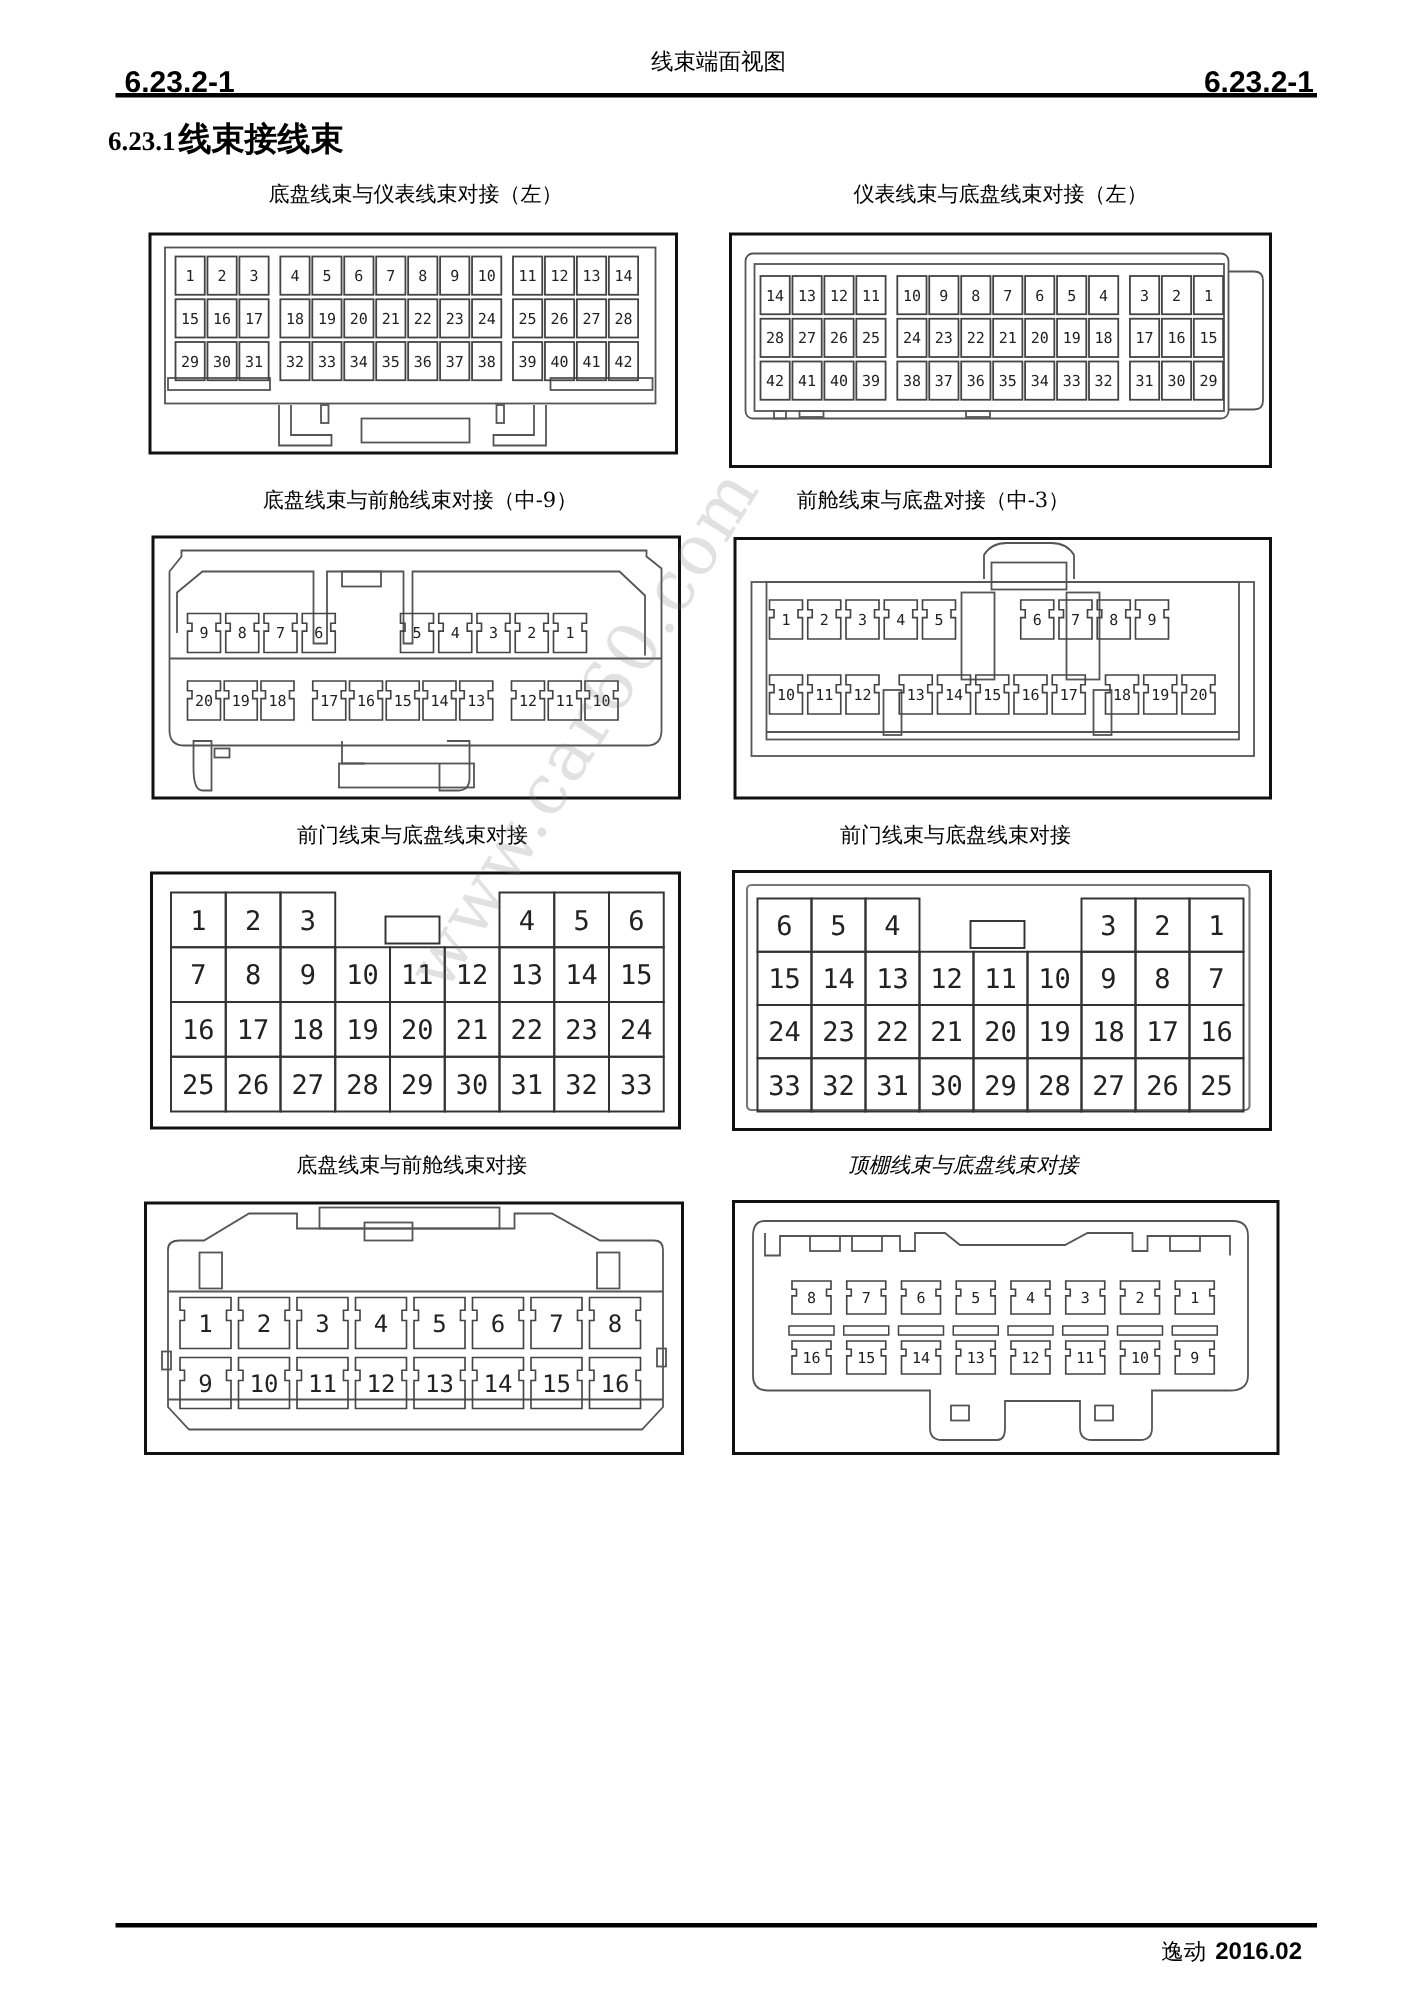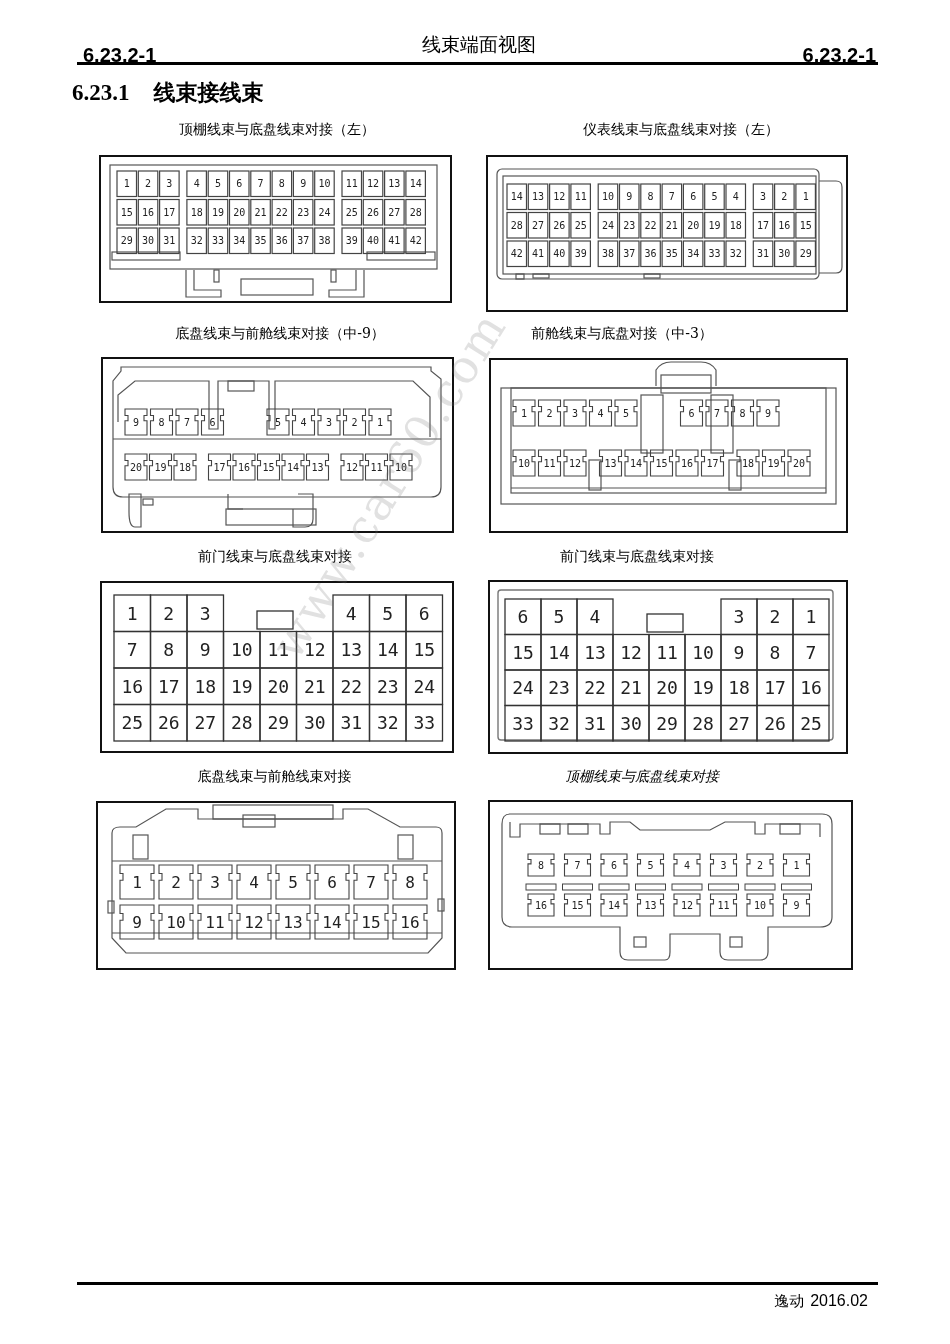--- a/index.html
+++ b/index.html
@@ -2,52 +2,52 @@
 <html><head>
 <meta charset="utf-8">
 <style>
   html, body { margin: 0; padding: 0; background: #ffffff; }
   body { width: 950px; height: 1344px; position: relative; overflow: hidden;
          font-family: "DejaVu Sans", sans-serif; color: #000; }
   .hdr { position: absolute; top: 28px; left: 80px; width: 798px; height: 34px; }
   .hdr .l, .hdr .r { position: absolute; top: 16px; font-family: "Liberation Sans", sans-serif;
         font-weight: bold; font-size: 20px; }
   .hdr .l { left: 3px; } .hdr .r { right: 2px; }
-  .hdr .c { position: absolute; left: 0; right: 0; top: 4px; text-align: center; font-size: 19px; }
+  .hdr .c { position: absolute; left: 0; right: 0; top: 4px; text-align: center; font-size: 15px; }
   .rule-top { position: absolute; left: 77px; top: 62px; width: 801px; height: 3px; background: #000; }
   .section { position: absolute; left: 72px; top: 78px; font-size: 22px; font-weight: bold;
              font-family: "DejaVu Serif", serif; }
-  .section .num { font-family: "Liberation Serif", serif; font-weight: bold; font-size: 23px; margin-right: 24px; }
+  .section .num { font-family: "Liberation Serif", serif; font-weight: bold; font-size: 18px; margin-right: 2px; }
   .caption { position: absolute; font-family: "DejaVu Serif", serif; font-size: 14px; text-align: center; white-space: nowrap; }
   .frame { position: absolute; border: 2.5px solid #111; box-sizing: border-box; background: #fff; }
   svg text { font-family: "DejaVu Sans Mono", monospace; fill: #222; }
   .rule-bot { position: absolute; left: 77px; top: 1282px; width: 801px; height: 3px; background: #000; }
   .footer { position: absolute; right: 82px; top: 1292px; font-size: 15px; }
-  .footer .yr { font-family: "Liberation Sans", sans-serif; font-weight: normal; font-size: 16px; margin-left: 6px; }
+  .footer .yr { font-family: "Liberation Sans", sans-serif; font-weight: bold; font-size: 16px; margin-left: 6px; }
   .watermark { position: absolute; left: 260px; top: 640px; font-family: "DejaVu Serif", serif;
                font-size: 46px; color: rgba(120,120,120,0.22); transform: rotate(-58deg);
                transform-origin: left top; white-space: nowrap; pointer-events: none; letter-spacing: 2px; }
 </style>
 </head>
 <body>
 
 <div>
   <div class="hdr">
     <span class="l">6.23.2-1</span>
     <div class="c">线束端面视图</div>
     <span class="r">6.23.2-1</span>
   </div>
   <div class="rule-top"></div>
 </div>
 
 <div class="section">
   <span class="num">6.23.1</span><span>线束接线束</span>
 </div>
 
-<div class="caption" style="left:100px; top:121px; width:354px;">顶棚线束与底盘线束对接（左）</div>
+<div class="caption" style="left:100px; top:121px; width:354px;">底盘线束与仪表线束对接（左）</div>
 <div class="frame" style="left:99px; top:155px; width:353px; height:148px;">
   <svg width="348" height="143" viewBox="0 0 348 143">
     <g fill="none" stroke="#555" stroke-width="1.2">
       <rect x="9" y="8" width="327" height="104"></rect>
       <rect x="11" y="95" width="68" height="8"></rect>
       <rect x="266" y="95" width="68" height="8"></rect>
       <polyline points="85,113 85,140 120,140 120,133 93,133 93,113"></polyline>
       <polyline points="263,113 263,140 228,140 228,133 255,133 255,113"></polyline>
       <rect x="113" y="113" width="5" height="12"></rect>
         <rect x="230" y="113" width="5" height="12"></rect>
@@ -219,21 +219,21 @@
           <text x="293.35" y="87.35" text-anchor="middle" font-size="10">41</text>
         </g>
         <g>
           <rect x="304.90000000000003" y="71" width="19.5" height="25.5" fill="none" stroke="#444" stroke-width="1.2"></rect>
           <text x="314.65000000000003" y="87.35" text-anchor="middle" font-size="10">42</text>
         </g>
       </g>
   </svg>
 </div>
 
-<div class="caption" style="left:501px; top:121px; width:360px;">仪表线束与底盘线束对接（左）</div>
+<div class="caption" style="left:487px; top:121px; width:360px;">仪表线束与底盘线束对接（左）</div>
 <div class="frame" style="left:486px; top:155px; width:362px; height:157px;">
   <svg width="357" height="152" viewBox="0 0 357 152">
     <g fill="none" stroke="#555" stroke-width="1.2">
       <rect x="9" y="12" width="322" height="110" rx="5"></rect>
       <path d="M331,24 L348,24 Q354,24 354,30 L354,110 Q354,116 348,116 L331,116"></path>
       <rect x="15" y="19" width="313" height="98"></rect>
       <rect x="28" y="117" width="8" height="5"></rect>
         <rect x="45" y="117" width="16" height="4"></rect>
         <rect x="156" y="117" width="16" height="4"></rect>
     </g>

